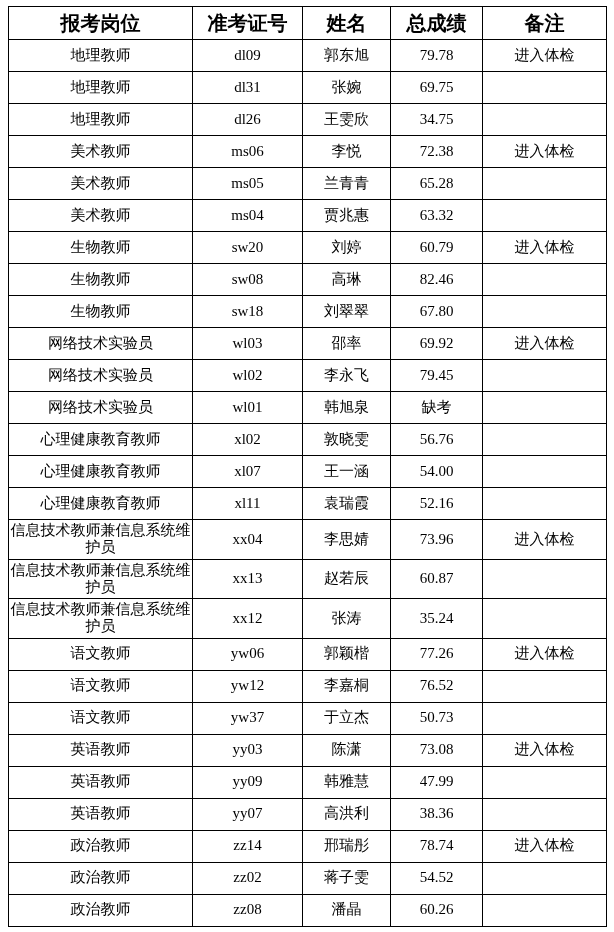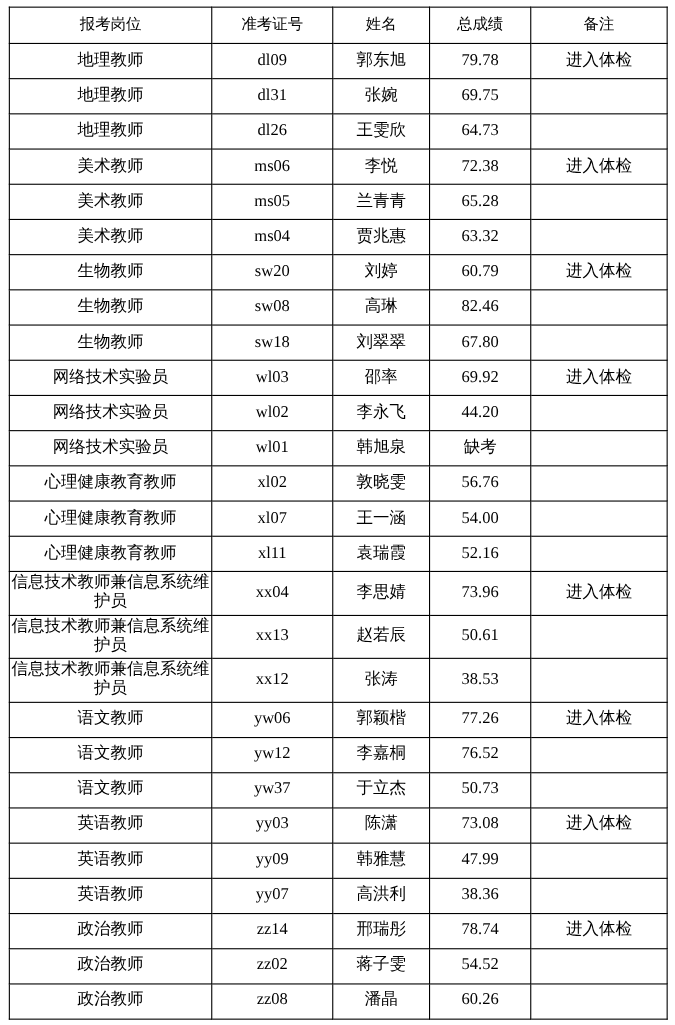--- a/index.html
+++ b/index.html
@@ -30,22 +30,22 @@
   table.result-table td {
     border: 1px solid #000000;
     text-align: center;
     vertical-align: middle;
     font-size: 15px;
     line-height: 1.15;
     padding: 2px 1px;
     word-break: break-all;
   }
   table.result-table th {
-    font-weight: normal;
-    font-size: 14px;
+    font-weight: bold;
+    font-size: 20px;
     height: 28px;
   }
   table.result-table td {
     height: 27px;
     font-weight: normal;
   }
   col.c-post { width: 184px; }
   col.c-id { width: 110px; }
   col.c-name { width: 88px; }
   col.c-score { width: 92px; }
@@ -93,21 +93,21 @@
           <td class="cell-post">地理教师</td>
           <td class="cell-id">dl31</td>
           <td class="cell-name">张婉</td>
           <td class="cell-score">69.75</td>
           <td class="cell-note"></td>
         </tr>
         <tr>
           <td class="cell-post">地理教师</td>
           <td class="cell-id">dl26</td>
           <td class="cell-name">王雯欣</td>
-          <td class="cell-score">64.73</td>
+          <td class="cell-score">34.75</td>
           <td class="cell-note"></td>
         </tr>
         <tr>
           <td class="cell-post">美术教师</td>
           <td class="cell-id">ms06</td>
           <td class="cell-name">李悦</td>
           <td class="cell-score">72.38</td>
           <td class="cell-note">进入体检</td>
         </tr>
         <tr>
@@ -149,21 +149,21 @@
           <td class="cell-post">网络技术实验员</td>
           <td class="cell-id">wl03</td>
           <td class="cell-name">邵率</td>
           <td class="cell-score">69.92</td>
           <td class="cell-note">进入体检</td>
         </tr>
         <tr>
           <td class="cell-post">网络技术实验员</td>
           <td class="cell-id">wl02</td>
           <td class="cell-name">李永飞</td>
-          <td class="cell-score">44.20</td>
+          <td class="cell-score">79.45</td>
           <td class="cell-note"></td>
         </tr>
         <tr>
           <td class="cell-post">网络技术实验员</td>
           <td class="cell-id">wl01</td>
           <td class="cell-name">韩旭泉</td>
           <td class="cell-score">缺考</td>
           <td class="cell-note"></td>
         </tr>
         <tr>
@@ -191,28 +191,28 @@
           <td class="cell-post">信息技术教师兼信息系统维护员</td>
           <td class="cell-id">xx04</td>
           <td class="cell-name">李思婧</td>
           <td class="cell-score">73.96</td>
           <td class="cell-note">进入体检</td>
         </tr>
         <tr>
           <td class="cell-post">信息技术教师兼信息系统维护员</td>
           <td class="cell-id">xx13</td>
           <td class="cell-name">赵若辰</td>
-          <td class="cell-score">50.61</td>
+          <td class="cell-score">60.87</td>
           <td class="cell-note"></td>
         </tr>
         <tr>
           <td class="cell-post">信息技术教师兼信息系统维护员</td>
           <td class="cell-id">xx12</td>
           <td class="cell-name">张涛</td>
-          <td class="cell-score">38.53</td>
+          <td class="cell-score">35.24</td>
           <td class="cell-note"></td>
         </tr>
         <tr>
           <td class="cell-post">语文教师</td>
           <td class="cell-id">yw06</td>
           <td class="cell-name">郭颖楷</td>
           <td class="cell-score">77.26</td>
           <td class="cell-note">进入体检</td>
         </tr>
         <tr>

